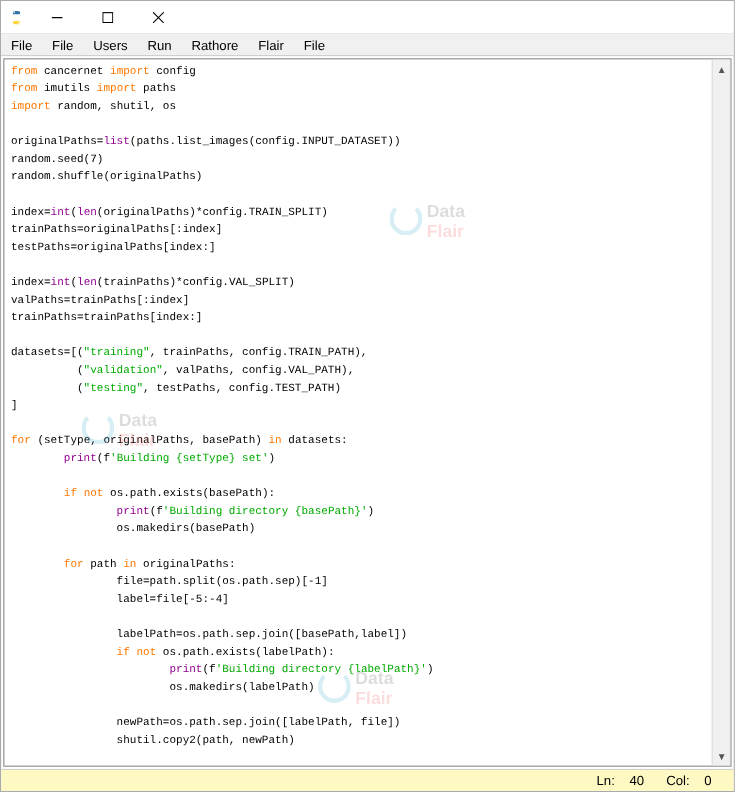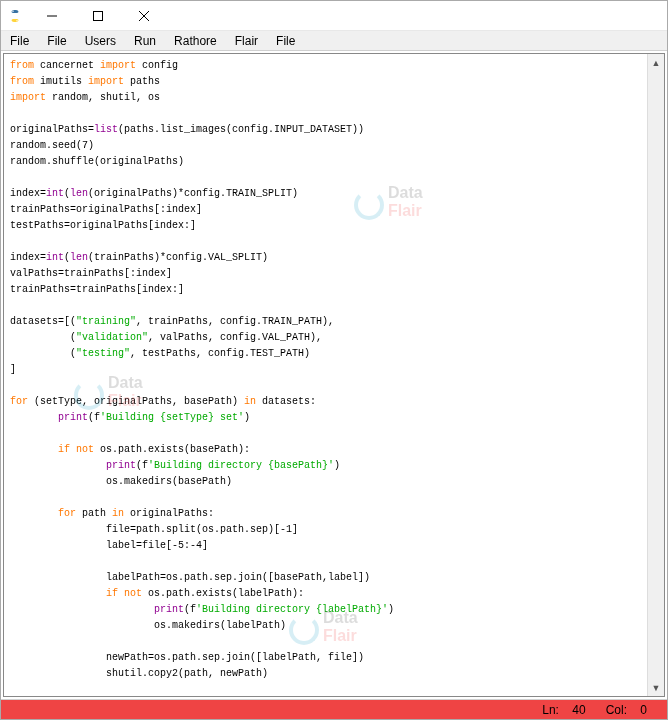--- a/index.html
+++ b/index.html
@@ -86,40 +86,40 @@
   }
   .scrollbar .arrow {
     width: 17px; height: 17px;
     display: flex; align-items: center; justify-content: center;
     font-size: 9px; color: #555;
   }
   .scrollbar .track { flex: 1; width: 100%; }
 
   .statusbar {
     height: 20px;
-    background: #ef4444;
+    background: #fef9c3;
     border-top: 1px solid #d0d0d0;
     display: flex;
     justify-content: flex-end;
     align-items: center;
     padding-right: 20px;
     font-size: 12px;
     color: #000;
   }
   .statusbar span { margin-left: 10px; }
 
   
   .kw  { color: #ff7700; }  
   .bi  { color: #900090; }  
   .str { color: #00aa00; }  
 
   .watermark {
     position: absolute;
     display: flex;
-    align-items: flex-end;
+    align-items: flex-start;
     opacity: 0.18;
     pointer-events: none;
     font-weight: bold;
     font-family: Arial, sans-serif;
   }
   .watermark .wm-icon {
     width: 30px; height: 30px;
     border: 4px solid #2aa6c9;
     border-radius: 50%;
     border-top-color: transparent;

